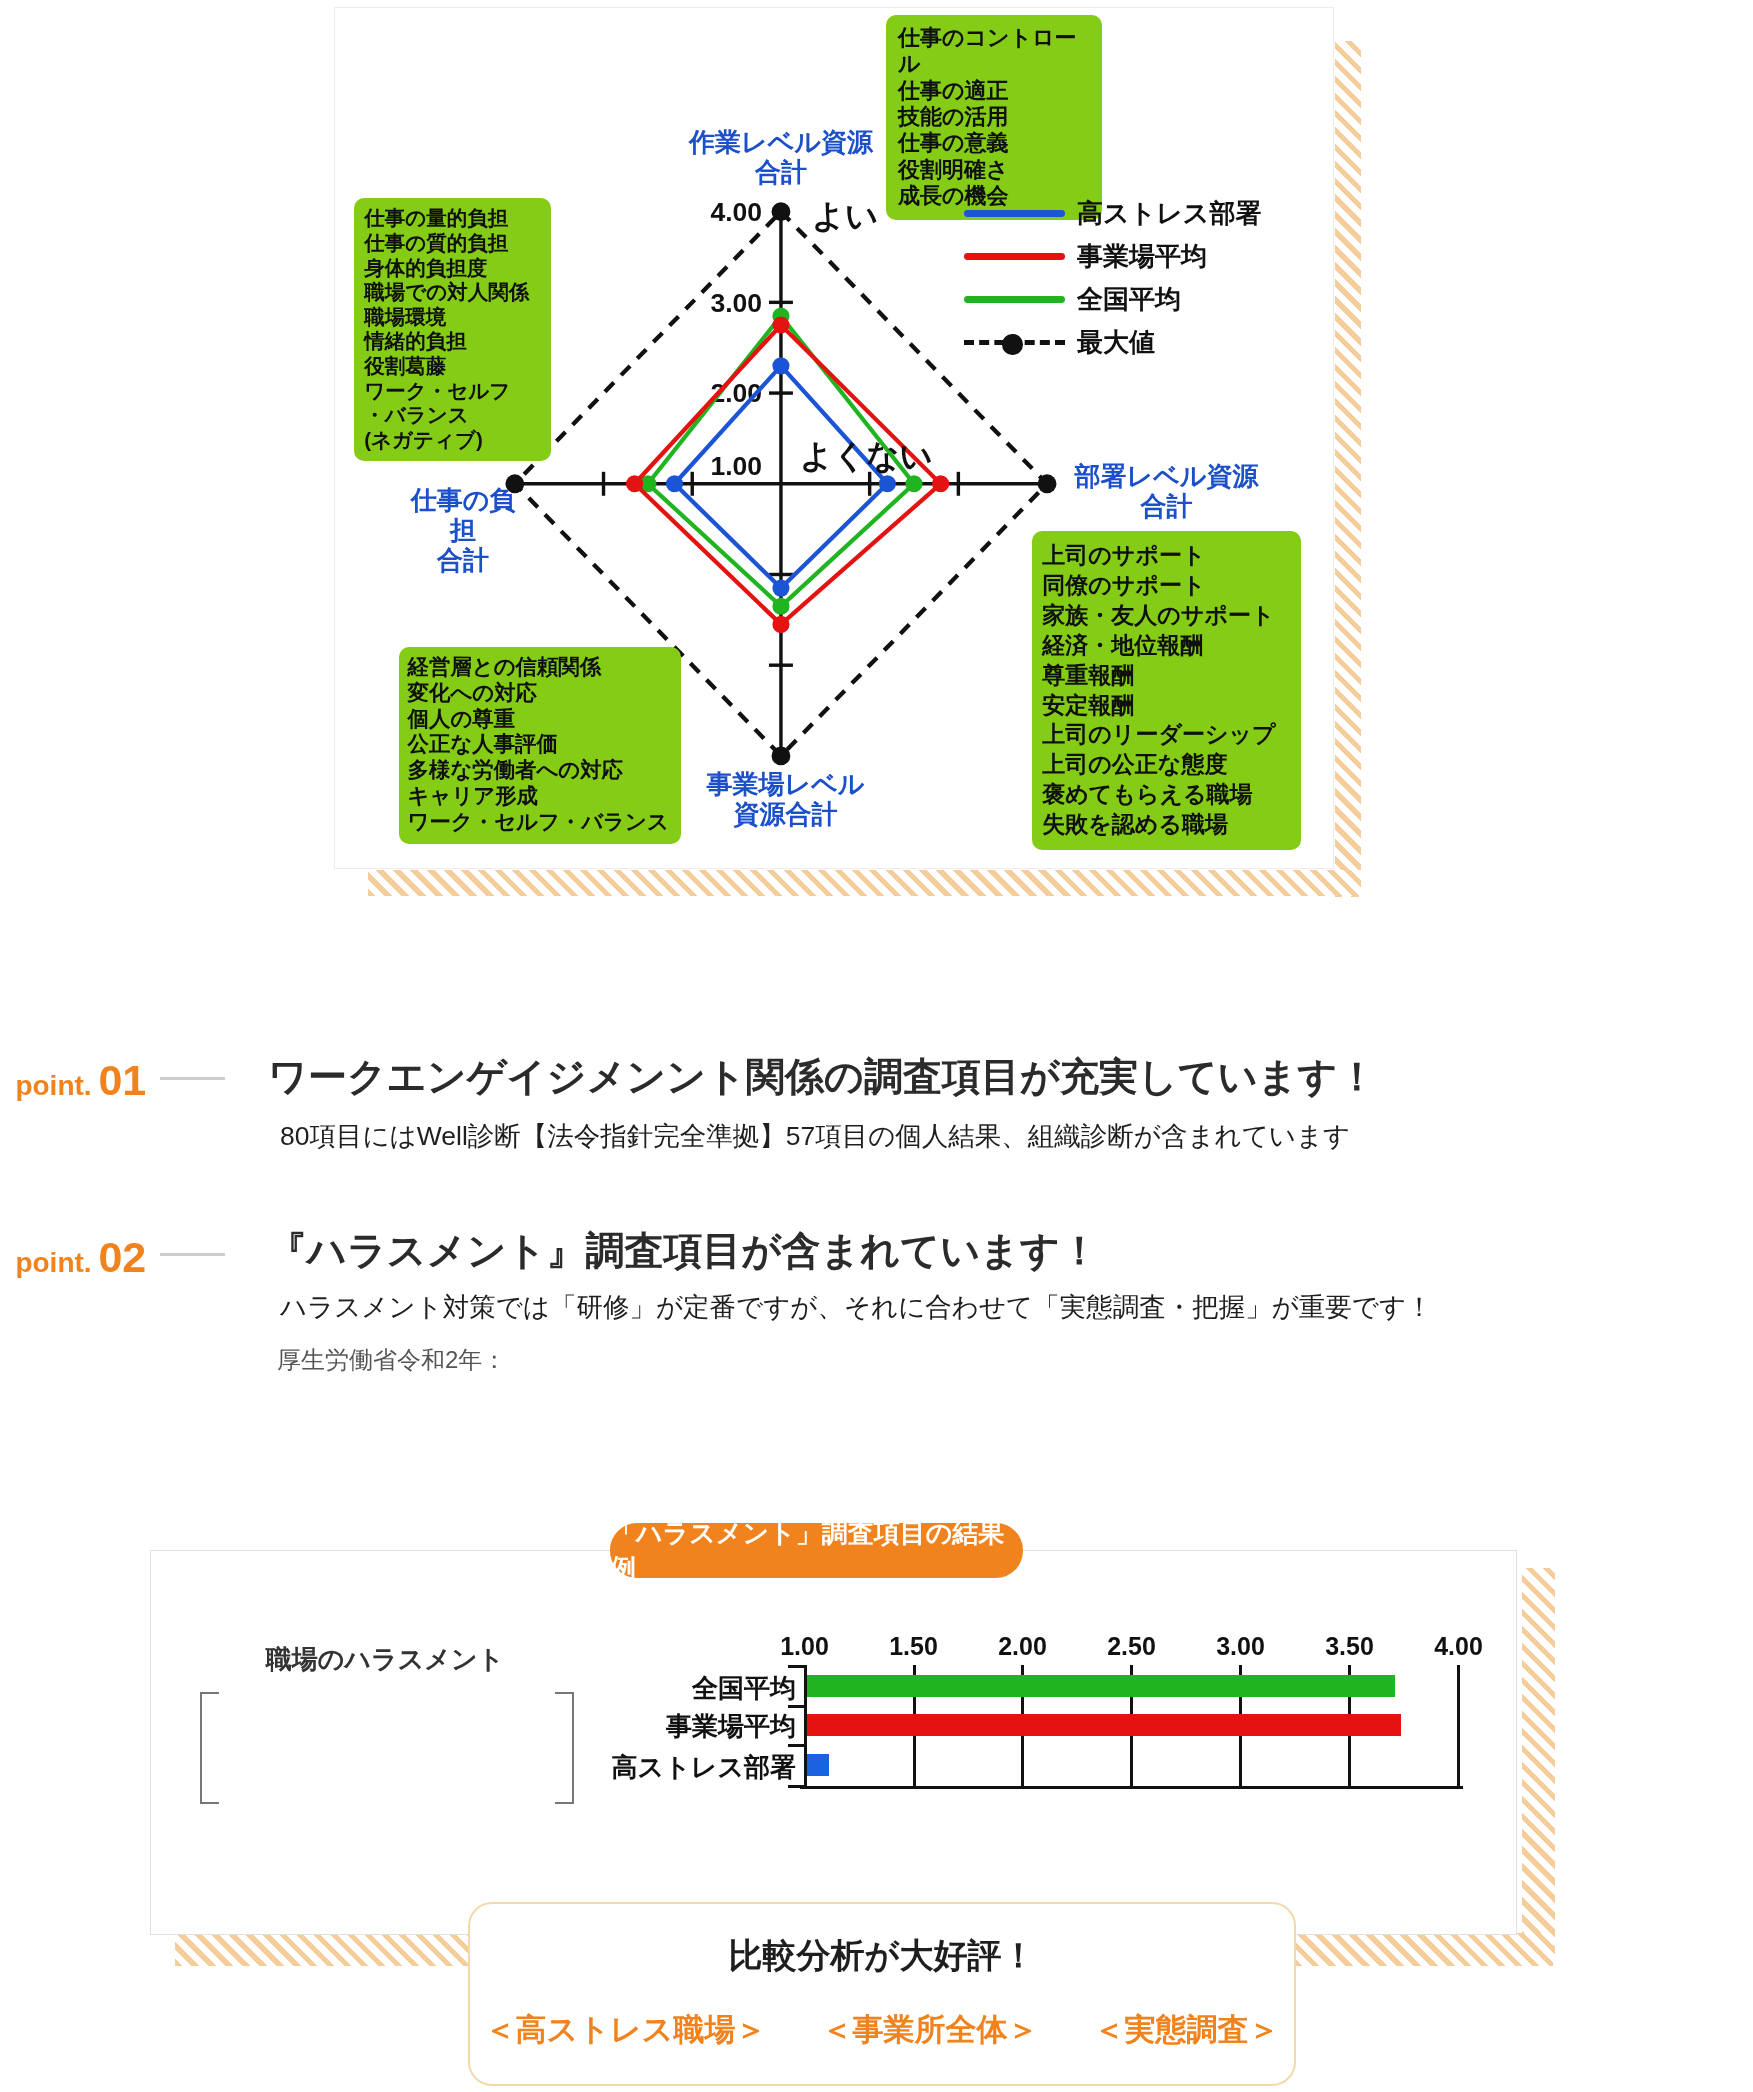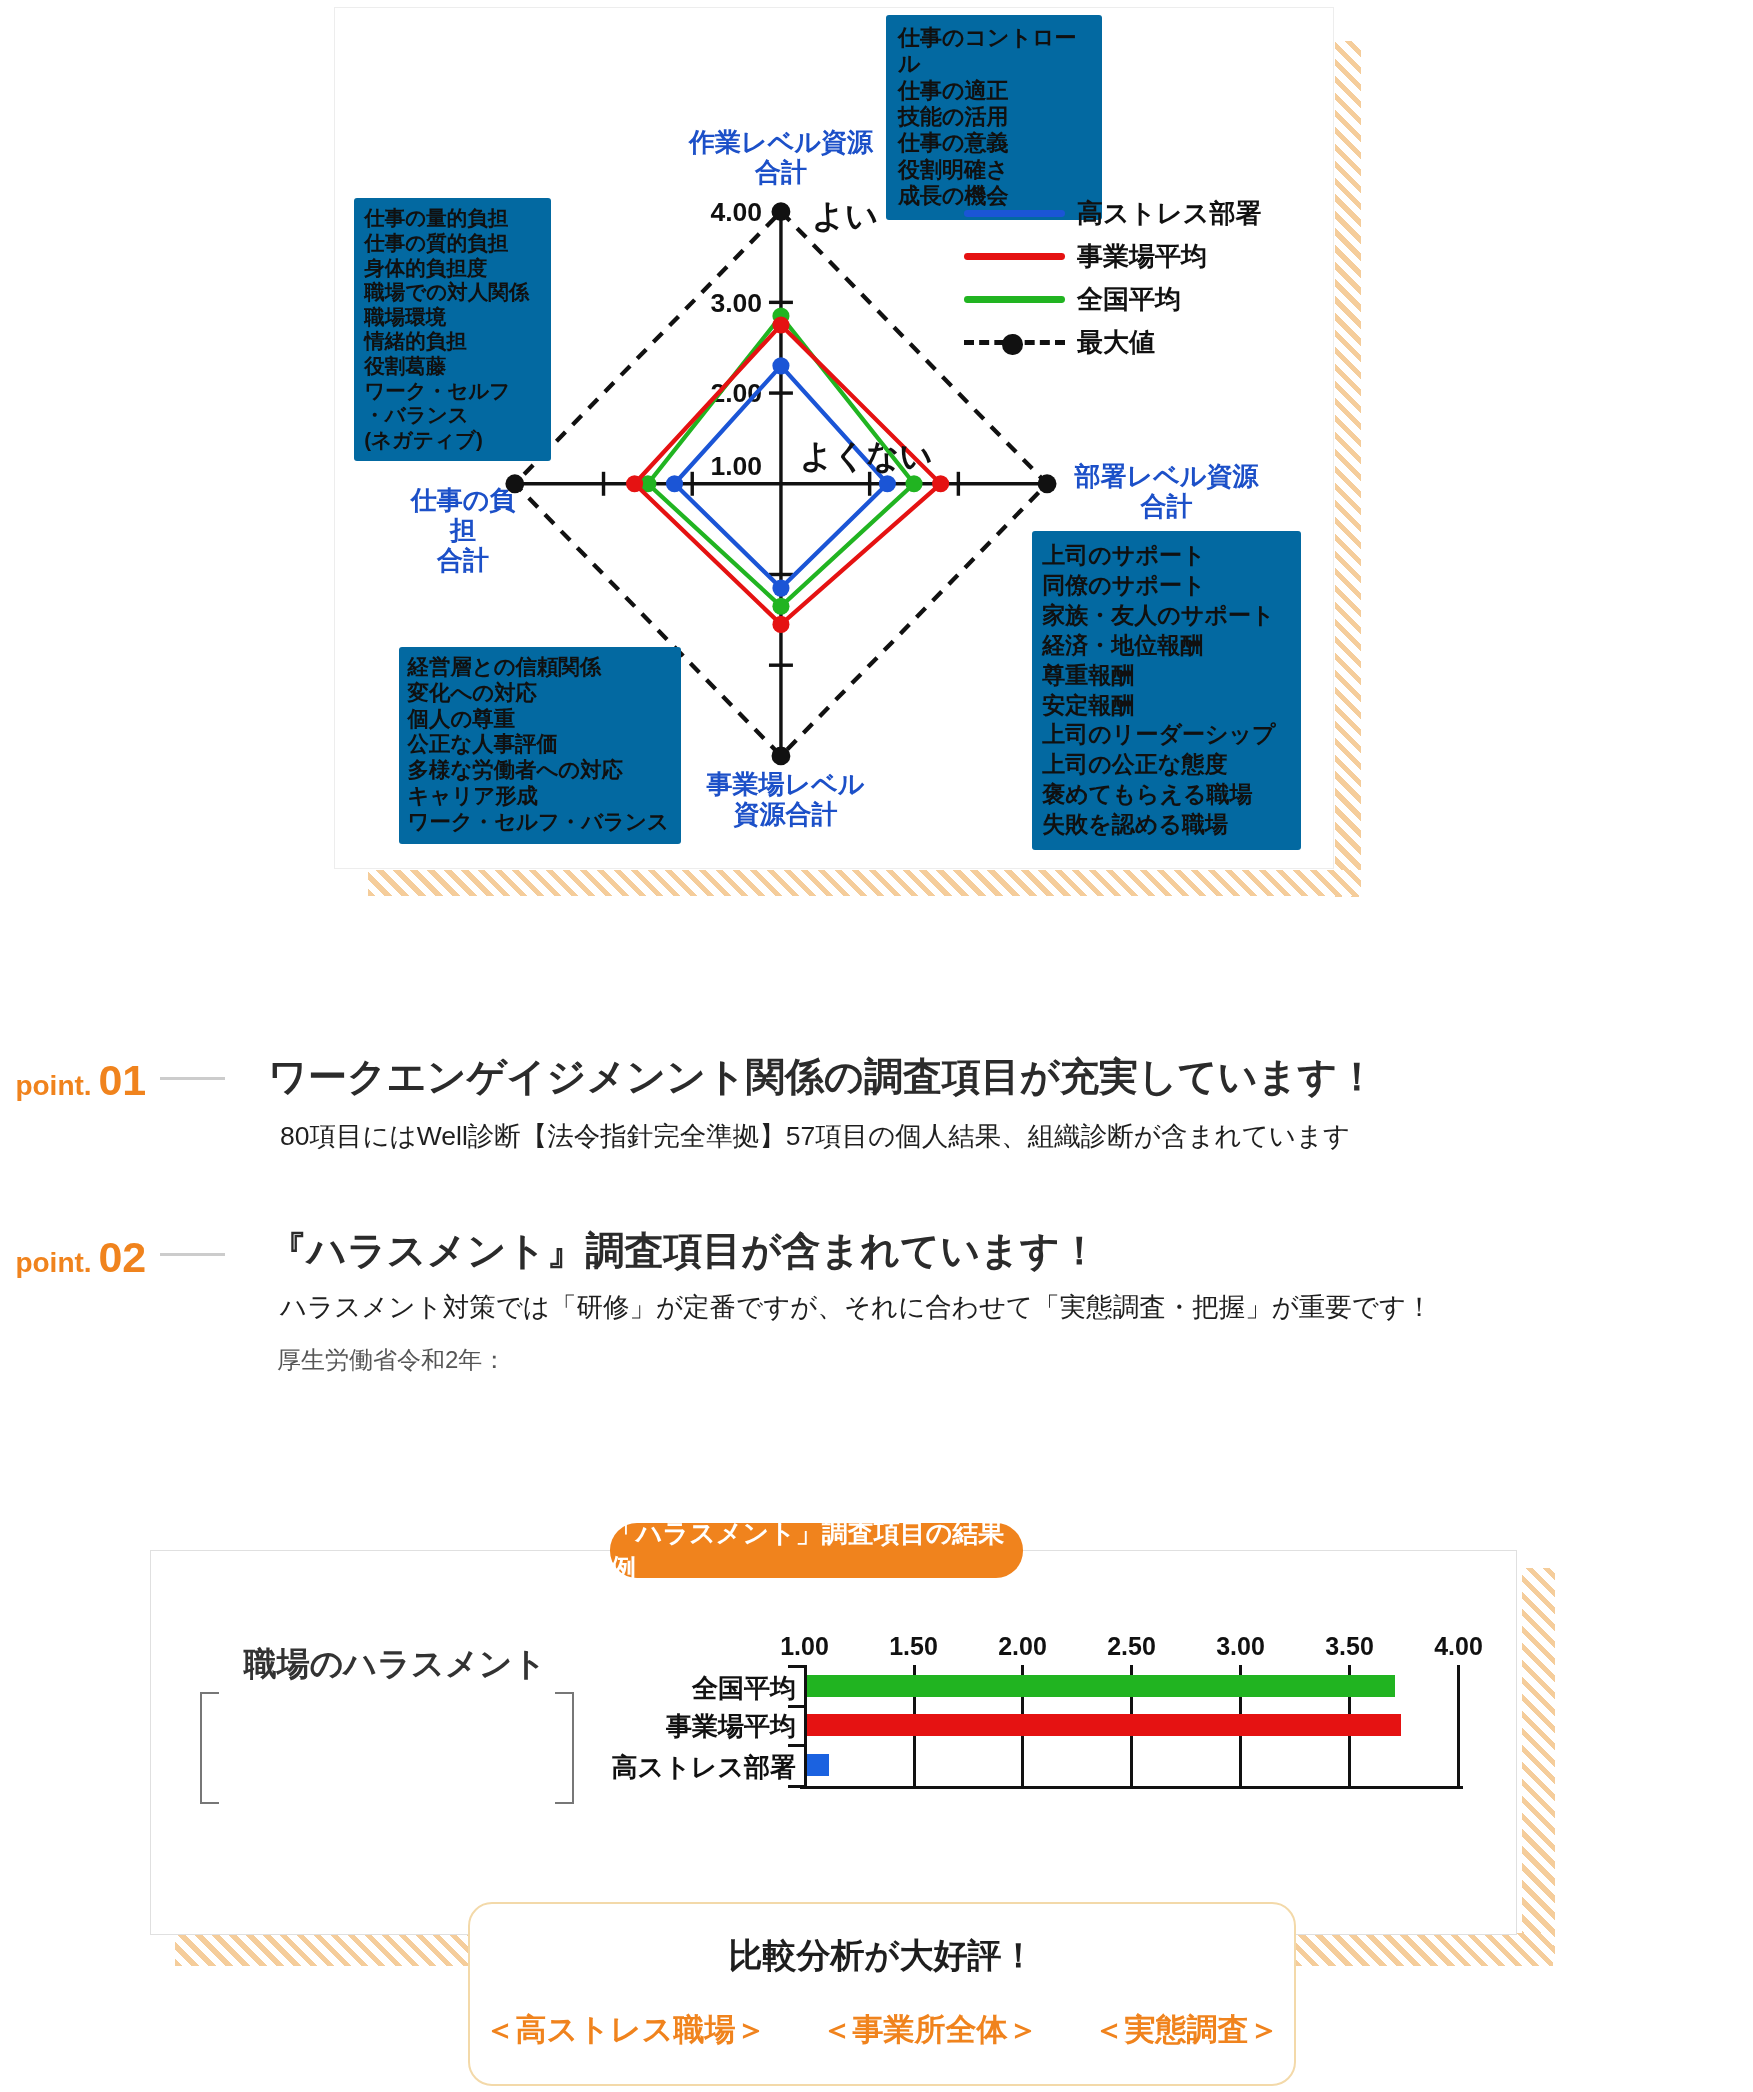--- a/index.html
+++ b/index.html
@@ -13,21 +13,21 @@
   .card{position:absolute;background:#fff;z-index:2;}
   #radar-card{left:334px;top:6.8px;width:998px;height:860px;border:0.9px solid #ededed;}
   #harass-card{left:150px;top:1550px;width:1365px;height:383px;border:1.7px solid #e0e0e0;}
   #radar-svg{position:absolute;left:0;top:0;width:998px;height:860px;}
   .axlabel{position:absolute;color:#1C50C8;font-weight:bold;font-size:26px;line-height:1.15;
            text-align:center;white-space:pre-line;z-index:3;}
   #ax-top{left:326px;top:120px;width:240px;}
   #ax-left{left:64px;top:478px;width:128px;}
   #ax-right{left:729px;top:454px;width:205px;}
   #ax-bottom{left:354px;top:762px;width:193px;}
-  .bluebox{position:absolute;background:#0369a1;border-radius:3px;color:#101010;font-weight:bold;
+  .bluebox{position:absolute;background:#84cc16;border-radius:10px;color:#101010;font-weight:bold;
            white-space:pre-line;z-index:3;}
   #bb-tr{left:551px;top:6.8px;width:192px;padding:10.3px 12px;font-size:22px;line-height:1.2;}
   #bb-left{left:19px;top:190px;width:176px;padding:8.6px 10.3px;font-size:20.5px;line-height:1.2;}
   #bb-right{left:697px;top:523px;width:248px;padding:10.3px 10.3px;font-size:23px;line-height:1.3;}
   #bb-bl{left:64px;top:639px;width:265px;padding:8.6px 8.6px;font-size:21.4px;line-height:1.2;}
   #radar-legend{position:absolute;left:629px;top:190px;display:flex;flex-direction:column;gap:11px;z-index:3;}
   .lg-row{display:flex;align-items:center;gap:12px;height:32px;}
   .lg-line{width:101px;height:6.8px;border-radius:3.4px;}
   .lg-dash{width:101px;height:0;border-top:5.1px dashed #111;position:relative;}
   .lg-dot{position:absolute;left:38px;top:-11px;width:20.5px;height:20.5px;border-radius:50%;background:#111;}
@@ -44,22 +44,22 @@
   #p1-title{left:268px;top:1050px;}
   #p1-sub{left:280px;top:1118px;}
   #p2-label{left:15.4px;top:1233px;}
   #p2-line{left:160px;top:1253px;}
   #p2-title{left:268px;top:1224px;}
   #p2-sub{left:280px;top:1289px;}
   #p2-note1{left:277px;top:1344px;}
   #p2-note2{left:280px;top:1380px;}
   #badge{position:absolute;left:610px;top:1523px;width:413px;height:55px;border-radius:27px;background:#F0831D;
          color:#fff;font-size:26px;font-weight:bold;display:flex;align-items:center;justify-content:center;z-index:4;}
-  #harass-left-title{position:absolute;left:224px;top:1642px;width:342px;text-align:center;
-                     font-size:33px;font-weight:bold;color:#333;z-index:3;}
+  #harass-left-title{position:absolute;left:214px;top:1642px;width:342px;text-align:center;
+                     font-size:26px;font-weight:bold;color:#333;z-index:3;}
   #harass-desc{position:absolute;left:229px;top:1695px;width:334px;font-size:21.4px;line-height:1.68;
                color:#3a3a3a;z-index:3;white-space:pre-line;}
   .bracket{position:absolute;width:17px;height:108px;z-index:3;}
   #br-l{left:200px;top:1692px;border-left:2.6px solid #777;border-top:2.6px solid #777;border-bottom:2.6px solid #777;}
   #br-r{left:555px;top:1692px;border-right:2.6px solid #777;border-top:2.6px solid #777;border-bottom:2.6px solid #777;}
   #bar-area{position:absolute;left:591px;top:1622px;width:916px;height:184px;z-index:3;}
   .bar-ticklabel{position:absolute;font-size:25px;font-weight:bold;color:#111;text-align:center;width:77px;}
   .bar-grid{position:absolute;background:#111;}
   .bar-cat{position:absolute;font-size:26px;font-weight:bold;color:#111;text-align:right;width:205px;white-space:nowrap;}
   .bar{position:absolute;height:22px;}

